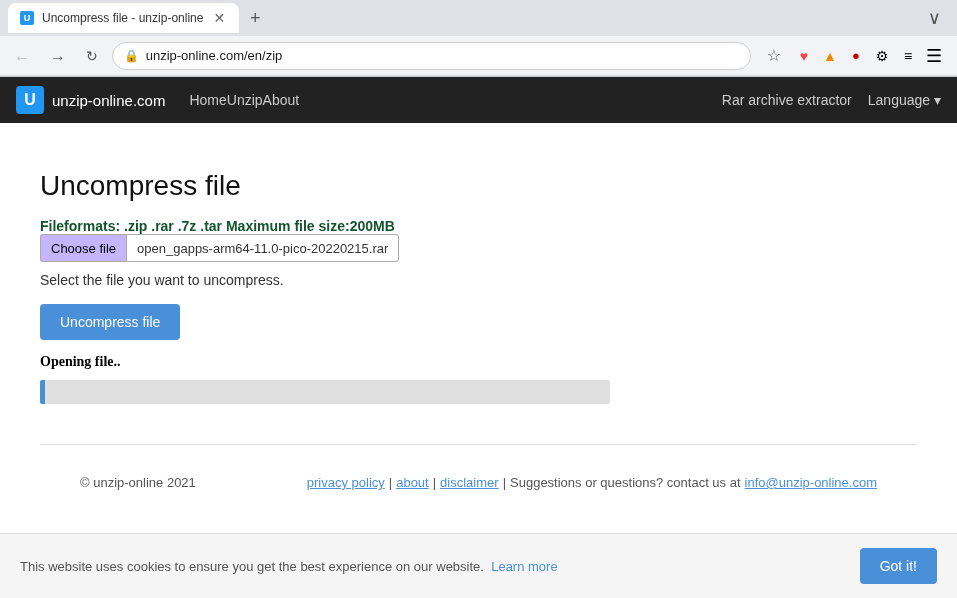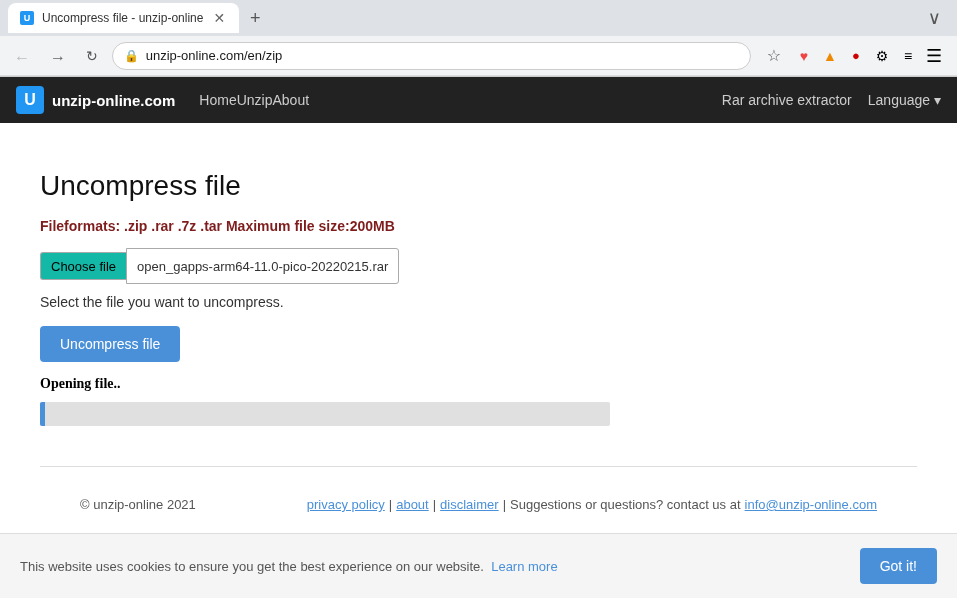--- a/index.html
+++ b/index.html
@@ -25,35 +25,35 @@
     .toolbar-icons { display: flex; align-items: center; gap: 8px; padding: 0 4px; }
     .toolbar-icon { width: 22px; height: 22px; display: flex; align-items: center; justify-content: center; cursor: pointer; color: #555; font-size: 16px; }
     .extensions-area { display: flex; align-items: center; gap: 4px; }
     .ext-icon { width: 22px; height: 22px; display: flex; align-items: center; justify-content: center; cursor: pointer; }
 
     
     .site-nav { background: #222; color: #fff; display: flex; align-items: center; padding: 0 16px; height: 46px; }
     .site-logo { display: flex; align-items: center; gap: 8px; margin-right: 24px; }
     .logo-box { width: 28px; height: 28px; background: #2196F3; border-radius: 4px; display: flex; align-items: center; justify-content: center; }
     .logo-u { color: #fff; font-weight: bold; font-size: 16px; }
-    .site-name { color: #fff; font-size: 15px; font-weight: bold; }
+    .site-name { color: #fff; font-size: 15px; font-weight: normal; }
     .nav-links { display: flex; }
     .nav-link { color: #ccc; text-decoration: none; font-size: 14px; cursor: pointer; }
     .nav-right { margin-left: auto; display: flex; align-items: center; gap: 16px; }
     .rar-link { color: #ccc; font-size: 14px; }
     .lang-btn { color: #ccc; font-size: 14px; cursor: pointer; }
 
     
     .main-content { padding: 47px 40px; }
     .page-title { font-size: 28px; font-weight: normal; margin-bottom: 16px; color: #111; }
-    .file-formats { font-size: 14px; color: #7f1d1d; margin-bottom: 14px; }
+    .file-formats { font-size: 14px; color: #14532d; }
     .file-formats span { font-weight: bold; }
     .file-input-row { display: flex; align-items: center; gap: 0; margin-bottom: 10px; }
-    .choose-file-btn { background: #14b8a6; border: 1px solid #aaa; border-right: none; padding: 4px 10px; font-size: 13px; cursor: pointer; border-radius: 3px 0 0 3px; height: 28px; }
-    .file-name-display { border: 1px solid #aaa; padding: 4px 10px; font-size: 13px; color: #333; height: 36px; min-width: 260px; background: #fff; border-radius: 0 3px 3px 0; display: flex; align-items: center; }
+    .choose-file-btn { background: #c4b5fd; border: 1px solid #aaa; border-right: none; padding: 4px 10px; font-size: 13px; cursor: pointer; border-radius: 3px 0 0 3px; height: 28px; }
+    .file-name-display { border: 1px solid #aaa; padding: 4px 10px; font-size: 13px; color: #333; height: 28px; min-width: 260px; background: #fff; border-radius: 0 3px 3px 0; display: flex; align-items: center; }
     .select-hint { font-size: 14px; color: #333; margin-bottom: 16px; }
     .uncompress-btn { background: #4a90d9; color: #fff; border: none; padding: 10px 20px; font-size: 14px; border-radius: 4px; cursor: pointer; margin-bottom: 14px; }
     .opening-label { font-weight: bold; font-size: 14px; margin-bottom: 10px; font-family: Liberation Serif, serif; }
     .progress-bar-container { width: 570px; height: 24px; background: #e0e0e0; border-radius: 2px; overflow: hidden; position: relative; }
     .progress-bar-fill { height: 100%; background: #4a90d9; width: 0.8%; display: flex; align-items: center; justify-content: flex-start; }
     .progress-label { position: absolute; left: 6px; top: 50%; transform: translateY(-50%); font-size: 11px; color: #fff; font-weight: bold; margin-top: 20px; }
 
     .divider { border: none; border-top: 1px solid #ddd; margin: 40px 0 20px 0; }
 
     

